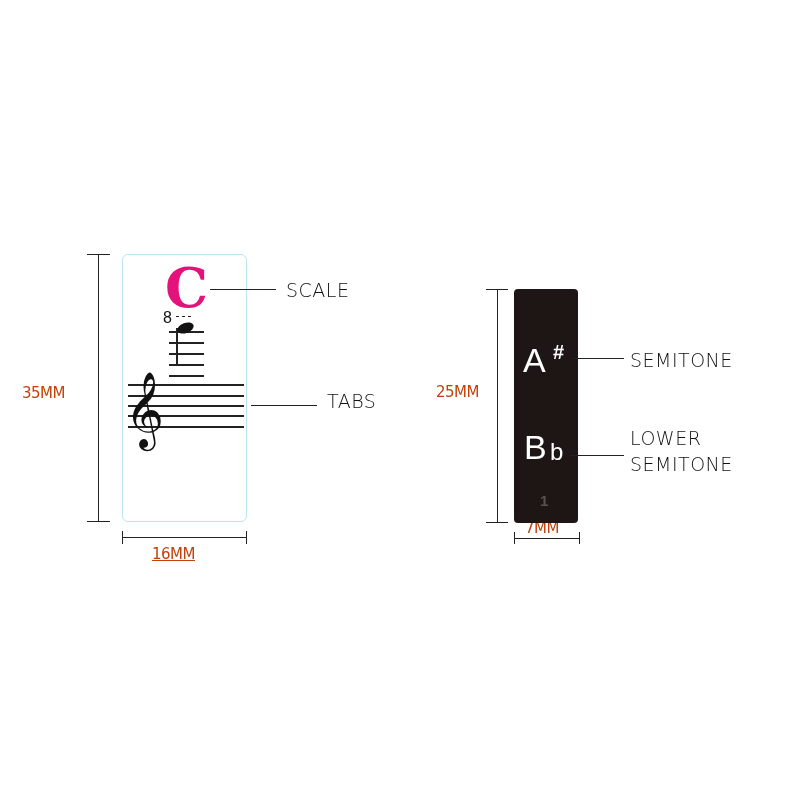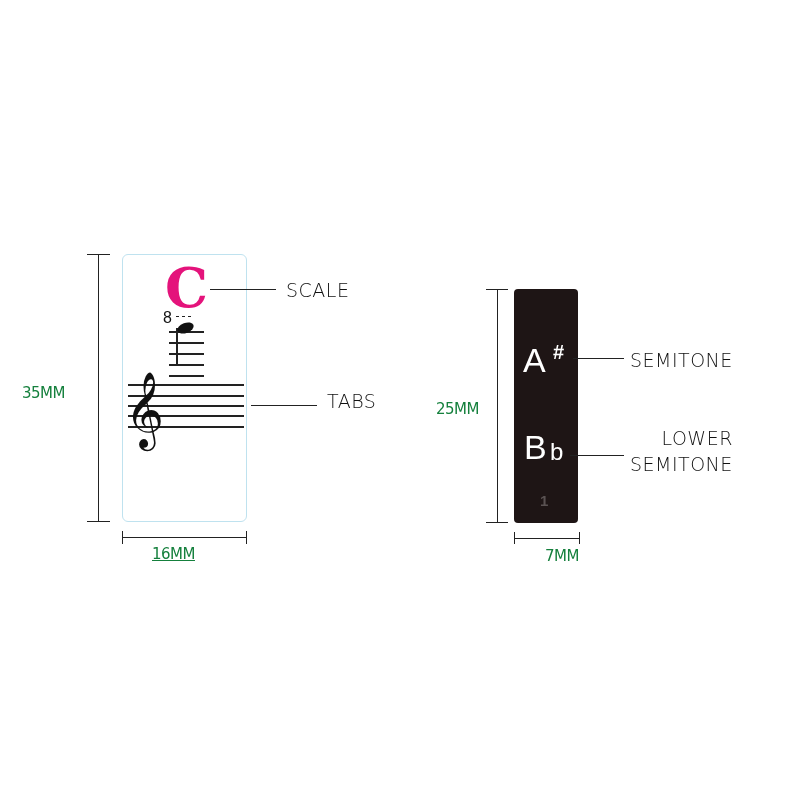--- a/index.html
+++ b/index.html
@@ -2,21 +2,21 @@
 <html><head>
   <meta charset="utf-8">
   <style>
     html, body { margin: 0; padding: 0; }
     body {
       width: 800px; height: 800px; background: #ffffff; position: relative; overflow: hidden;
       font-family: "Liberation Sans", sans-serif; color: #1a1a1a;
     }
     .line-h { position: absolute; height: 1px; background: #222; }
     .line-v { position: absolute; width: 1px; background: #222; }
-    .dim-label { position: absolute; font-family: "DejaVu Sans", sans-serif; font-size: 15px; color: #15803d; letter-spacing: -0.5px; }
+    .dim-label { position: absolute; font-family: "DejaVu Sans", sans-serif; font-size: 15px; color: #c2410c; letter-spacing: -0.5px; }
     .callout-label { position: absolute; font-family: "DejaVu Sans", sans-serif; font-size: 19px; color: #111; font-weight: 300; letter-spacing: 0.5px; line-height: 26px; }
 
     
     .sticker-left {
       position: absolute; left: 122px; top: 254px; width: 123px; height: 266px;
       border: 1px solid #bfe2ef; border-radius: 6px; background: #fff;
     }
     .big-c {
       position: absolute; left: 165px; top: 258px; font-family: "DejaVu Serif", serif;
       font-weight: bold; font-size: 54px; color: #e4137b; line-height: 60px;
@@ -86,36 +86,36 @@
 
 <div class="line-h" style="left:210px; top:289px; width:66px;"></div>
 <div class="callout-label" style="left:286px; top:277px;">SCALE</div>
 <div class="line-h" style="left:251px; top:405px; width:66px;"></div>
 <div class="callout-label" style="left:327px; top:388px;">TABS</div>
 
 <div>
   <div class="line-v" style="left:497px; top:289px; height:234px;"></div>
   <div class="line-h" style="left:486px; top:289px; width:22px;"></div>
   <div class="line-h" style="left:486px; top:522px; width:22px;"></div>
-  <div class="dim-label" style="left:436px; top:400px;">25MM</div>
+  <div class="dim-label" style="left:436px; top:383px;">25MM</div>
 </div>
 
 <div>
   <div class="line-h" style="left:514px; top:538px; width:65px;"></div>
   <div class="line-v" style="left:514px; top:532px; height:12px;"></div>
   <div class="line-v" style="left:579px; top:532px; height:12px;"></div>
-  <div class="dim-label" style="left:525px; top:547px;margin-left:20px;">7MM</div>
+  <div class="dim-label" style="left:525px; top:519px;">7MM</div>
 </div>
 
 <div class="sticker-right"></div>
 <div class="note-a">A</div>
 <div class="note-a-sharp">#</div>
 <div class="note-b">B</div>
 <div class="note-b-flat">b</div>
 <div class="key-number">1</div>
 
 <div class="line-h" style="left:573px; top:358px; width:51px;"></div>
 <div class="callout-label" style="left:630px; top:347px;">SEMITONE</div>
 <div class="line-h" style="left:570px; top:455px; width:54px;"></div>
-<div class="callout-label" style="left:630px; top:425px;text-align:right;">
+<div class="callout-label" style="left:630px; top:425px;">
   <div>LOWER</div>
   <div>SEMITONE</div>
 </div>
 
 </body></html>

